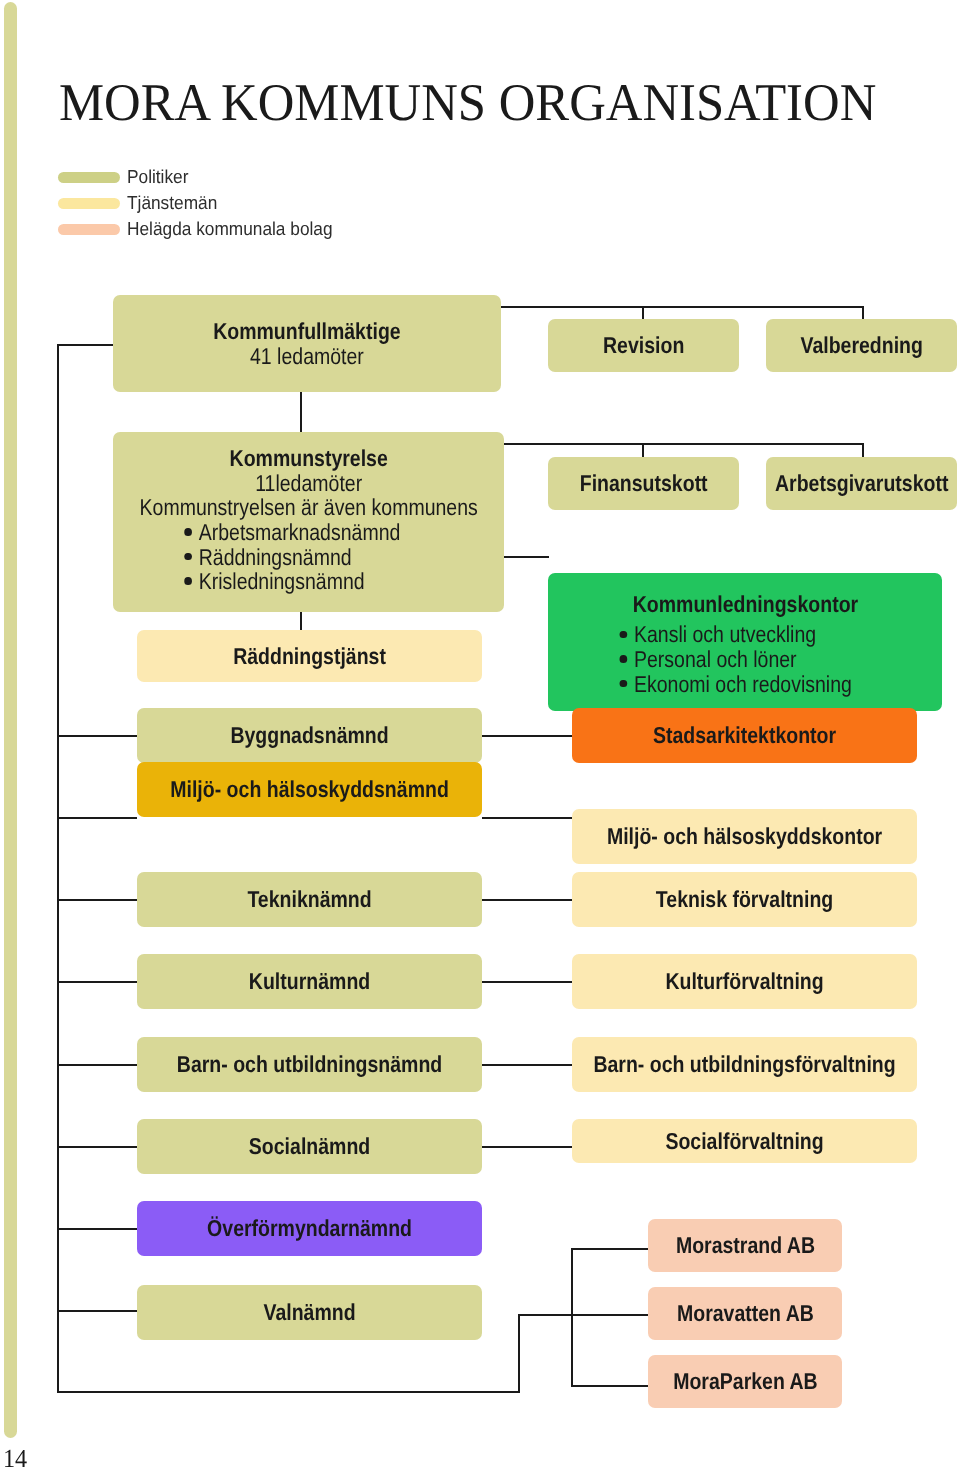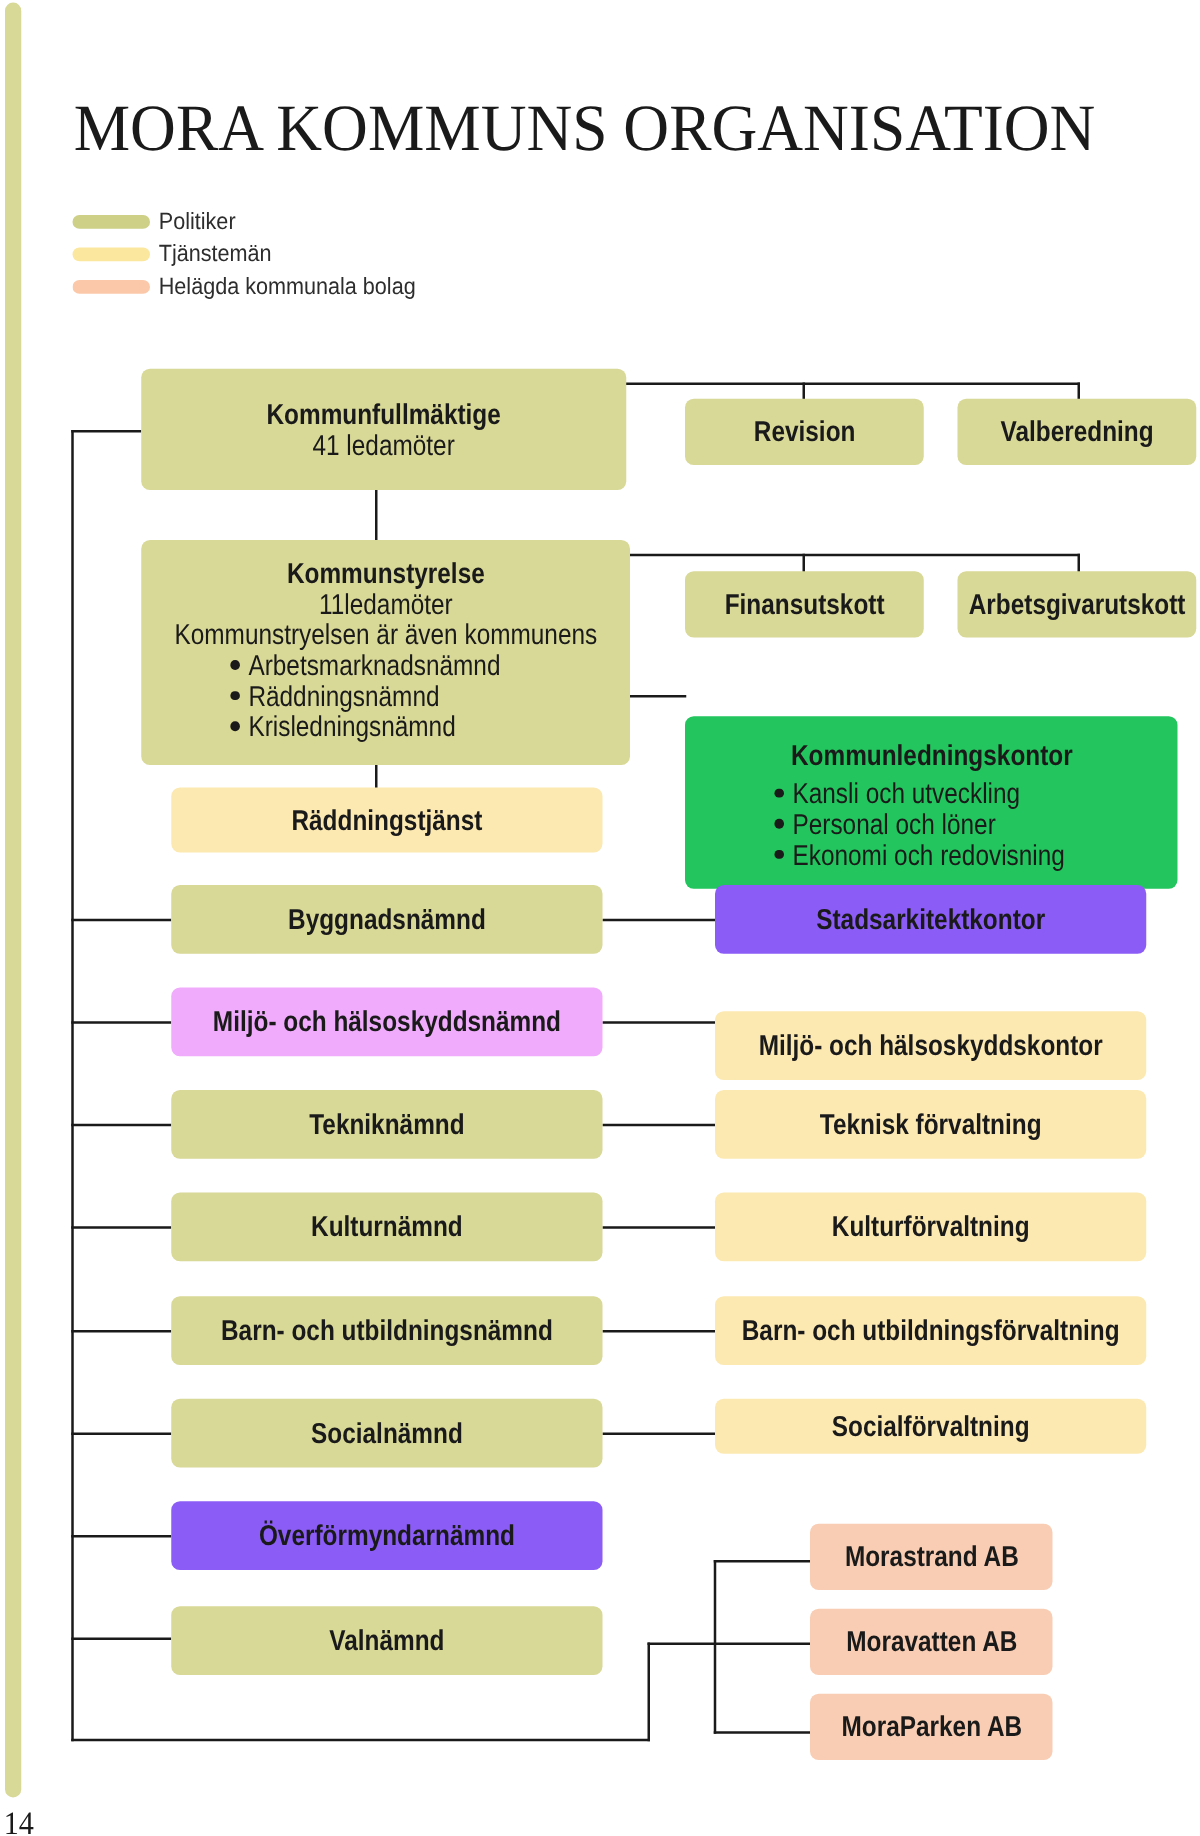--- a/index.html
+++ b/index.html
@@ -143,26 +143,26 @@
             <li>Personal och löner</li>
             <li>Ekonomi och redovisning</li>
           </ul>
         </div>
       </div>
       <div class="box" style="left: 137px; top: 708px; width: 345px; height: 55px; background: rgb(216, 216, 151);">
         <div class="box-inner">
           <div class="b-title">Byggnadsnämnd</div>
         </div>
       </div>
-      <div class="box" style="left: 572px; top: 708px; width: 345px; height: 55px; background: #8b5cf6;">
+      <div class="box" style="left: 572px; top: 708px; width: 345px; height: 55px; background: #f97316;">
         <div class="box-inner">
           <div class="b-title">Stadsarkitektkontor</div>
         </div>
       </div>
-      <div class="box" style="left: 137px; top: 790px; width: 345px; height: 55px; background: #f0abfc;">
+      <div class="box" style="left: 137px; top: 762px; width: 345px; height: 55px; background: #eab308;">
         <div class="box-inner">
           <div class="b-title">Miljö- och hälsoskyddsnämnd</div>
         </div>
       </div>
       <div class="box" style="left: 572px; top: 790px; width: 345px; height: 55px; background: rgb(252, 233, 178); margin-top: 19px;">
         <div class="box-inner">
           <div class="b-title">Miljö- och hälsoskyddskontor</div>
         </div>
       </div>
       <div class="box" style="left: 137px; top: 872px; width: 345px; height: 55px; background: rgb(216, 216, 151);">

